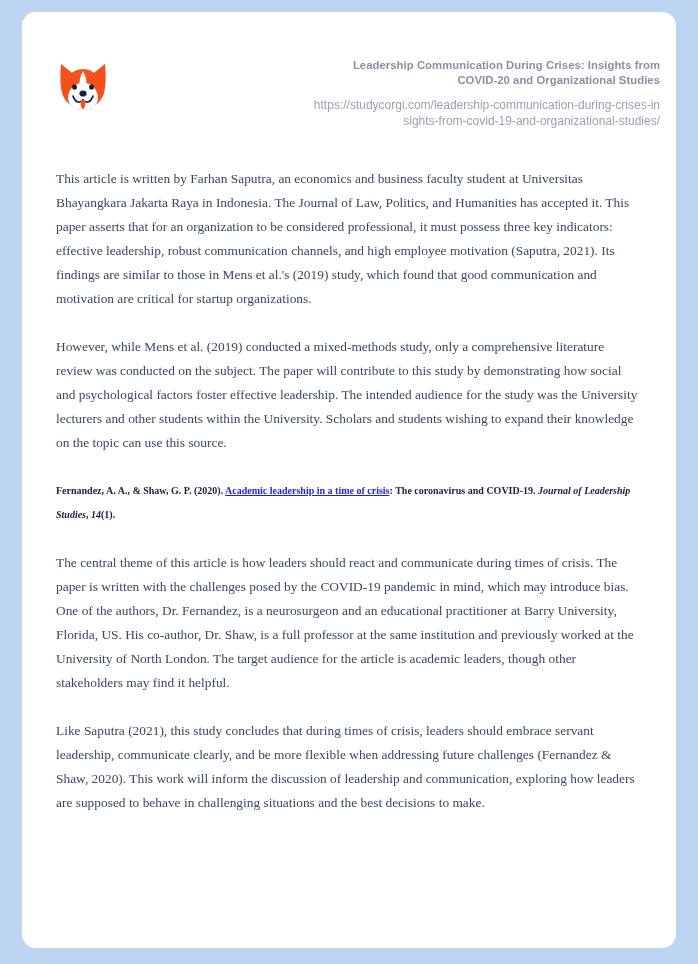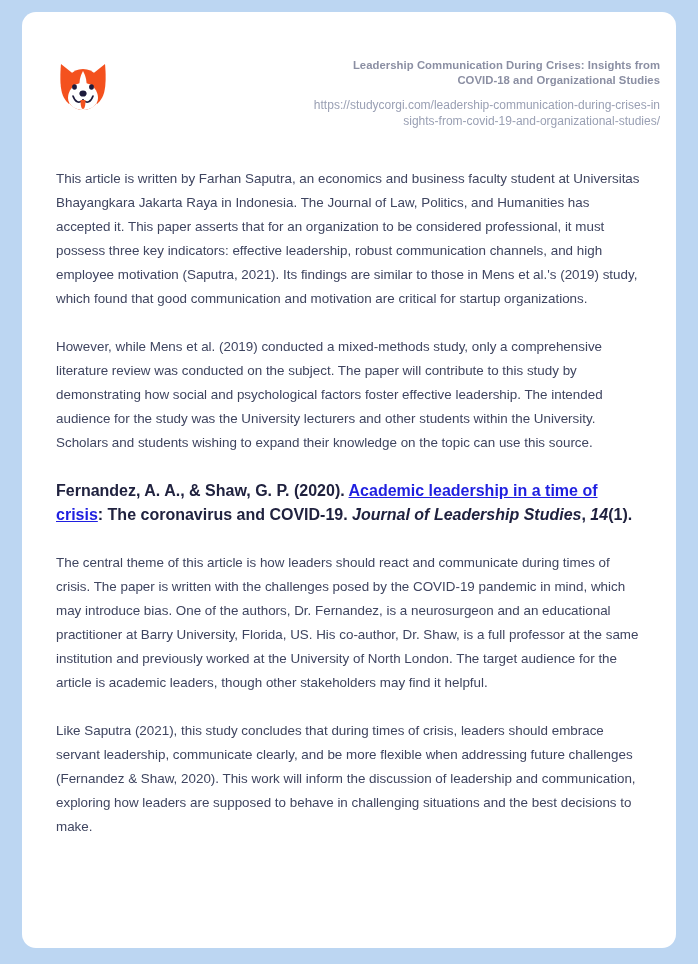--- a/index.html
+++ b/index.html
@@ -90,31 +90,32 @@
     font-weight: normal;
     line-height: 1.35;
     margin: 8px 0 0 0;
     word-break: break-all;
   }
 
   
   .doc-body {
     padding: 38px 36px 0 34px;
     box-sizing: border-box;
+    font-family: Liberation Serif, serif;
   }
   .para {
     color: #3f4560;
     font-size: 13.4px;
     line-height: 24px;
     margin: 0 0 24px 0;
     text-align: left;
   }
   .citation {
     color: #20223f;
-    font-size: 16px;
+    font-size: 10px;
     font-weight: bold;
     line-height: 24px;
     margin: 0 0 24px 0;
   }
   .citation .cite-link {
     color: #1f1fe0;
     text-decoration: underline;
     font-weight: bold;
   }
   .citation .cite-italic {
@@ -157,21 +158,21 @@
           <ellipse cx="27" cy="33.5" rx="3.6" ry="3.1" fill="#1d1b3c"></ellipse>
 
           <path d="M17 36 C19 42 23 44 27 40" stroke="#1d1b3c" stroke-width="1.7" fill="none" stroke-linecap="round"></path>
           <path d="M37 36 C35 42 31 44 27 40" stroke="#1d1b3c" stroke-width="1.7" fill="none" stroke-linecap="round"></path>
 
           <path d="M24.5 40 C24.5 46 25.5 49 27 49 C28.5 49 29.5 46 29.5 40 Z" fill="#f4511e"></path>
         </svg>
       </div>
 
       <div class="header-meta">
-        <p class="header-title">Leadership Communication During Crises: Insights from COVID-18 and Organizational Studies</p>
+        <p class="header-title">Leadership Communication During Crises: Insights from COVID-20 and Organizational Studies</p>
         <p class="header-url">https://studycorgi.com/leadership-communication-during-crises-insights-from-covid-19-and-organizational-studies/</p>
       </div>
 
     </div>
 
     <div class="doc-body">
 
       <p class="para">This article is written by Farhan Saputra, an economics and business faculty student at Universitas Bhayangkara Jakarta Raya in Indonesia. The Journal of Law, Politics, and Humanities has accepted it. This paper asserts that for an organization to be considered professional, it must possess three key indicators: effective leadership, robust communication channels, and high employee motivation (Saputra, 2021). Its findings are similar to those in Mens et al.'s (2019) study, which found that good communication and motivation are critical for startup organizations.</p>
 
       <p class="para">However, while Mens et al. (2019) conducted a mixed-methods study, only a comprehensive literature review was conducted on the subject. The paper will contribute to this study by demonstrating how social and psychological factors foster effective leadership. The intended audience for the study was the University lecturers and other students within the University. Scholars and students wishing to expand their knowledge on the topic can use this source.</p>

